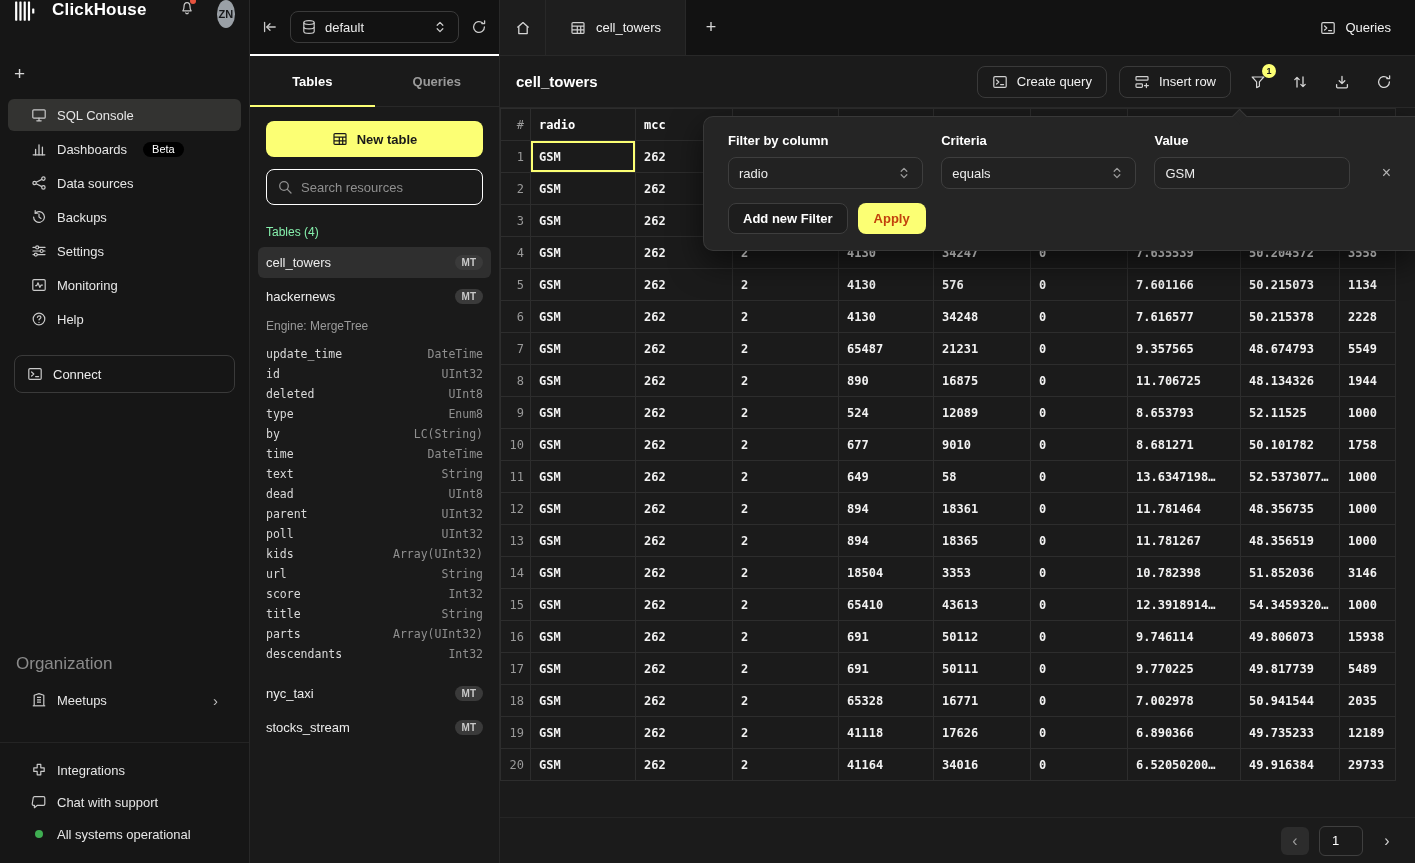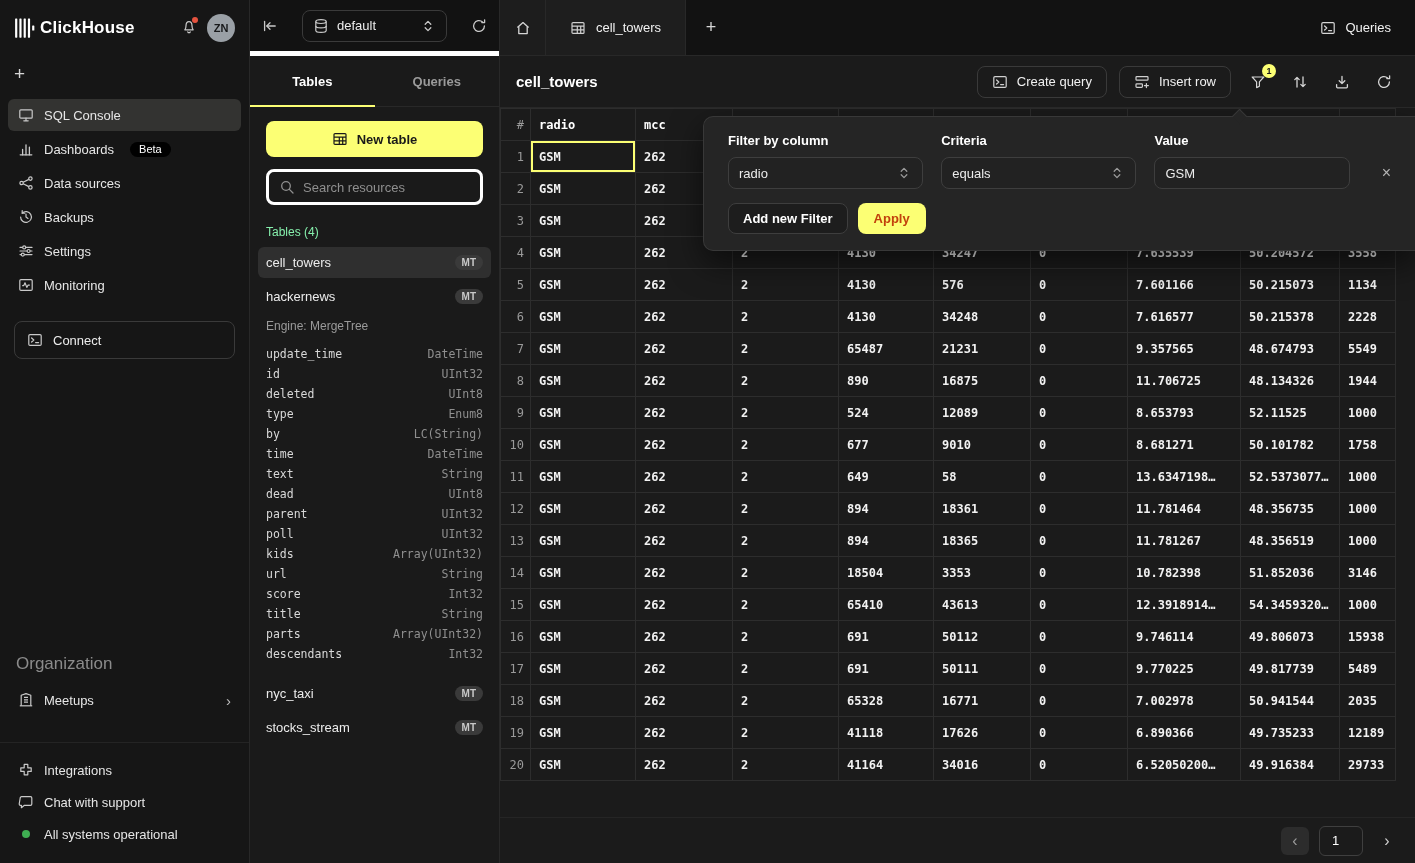--- a/index.html
+++ b/index.html
@@ -6,59 +6,59 @@
   *{margin:0;padding:0;box-sizing:border-box}
   html,body{width:1415px;height:863px;overflow:hidden;background:#161616;
     font-family:"Liberation Sans",sans-serif;font-size:13px;color:#eaeaea}
   .sp{flex:1}
   .icon{display:inline-flex;align-items:center;justify-content:center}
   .icon svg{width:16px;height:16px;display:block}
   .app{display:flex;width:1415px;height:863px}
 
   
   .sidebar{width:250px;min-width:250px;background:#161616;border-right:1px solid #282828;display:flex;flex-direction:column}
-  .sb-brand{height:56px;min-height:56px;display:flex;align-items:center;gap:4px;padding:0 14px}
+  .sb-brand{height:56px;min-height:56px;display:flex;align-items:flex-start;gap:16px;padding:0 14px}
   .logo{color:#fff}.logo svg{width:22px;height:22px}
   .brand-text{font-size:17px;font-weight:700;color:#fff;letter-spacing:.2px}
   .bell-wrap{position:relative;color:#c9c9c9;margin-right:6px;cursor:pointer}
   .bell-dot{position:absolute;top:-2px;right:-1px;width:6px;height:6px;border-radius:50%;background:#e5533f}
   .avatar{width:28px;height:28px;border-radius:50%;background:#9aa0a6;color:#17181a;font-size:11px;font-weight:700;display:flex;align-items:center;justify-content:center;cursor:pointer}
   .sb-workspace{display:flex;align-items:center;gap:14px;padding:8px 14px 0}
   .ws-select{flex:1;height:34px;border:1px solid #3a3a3a;border-radius:8px;display:flex;align-items:center;justify-content:space-between;padding:0 10px;color:#ececec;cursor:pointer}
   .chevrons{color:#9a9a9a}
   .plus-btn{color:#d6d6d6;font-size:19px;line-height:1;cursor:pointer}
   .sb-menu{margin-top:16px;display:flex;flex-direction:column;gap:2px;padding:0 8px}
-  .menu-item{height:32px;display:flex;align-items:center;gap:10px;padding:0 10px;border-radius:6px;color:#e6e6e6;cursor:pointer}
+  .menu-item{height:32px;display:flex;align-items:center;gap:10px;padding:0 23px;border-radius:6px;color:#e6e6e6;cursor:pointer}
   .menu-item .icon{color:#c9c9c9}
   .menu-item.active{background:#333331}
   .badge-beta{background:#000000;color:#fff;font-size:11px;padding:1.5px 9px;border-radius:9px;margin-left:6px}
   .connect{margin:20px 14px 0;height:38px;border:1px solid #3a3a3a;border-radius:8px;display:flex;align-items:center;gap:10px;padding:0 12px;color:#ececec;cursor:pointer}
   .connect .icon{color:#c9c9c9}
   .org-label{color:#8b8b8b;font-size:17px;padding:0 16px;margin-bottom:10px}
   .org-items{padding:0 8px}
   .mi-sp{flex:1}
   .chev{color:#bdbdbd;font-size:15px}
   .sb-footer{border-top:1px solid #242424;margin-top:26px;padding:12px 8px 14px;display:flex;flex-direction:column;gap:2px}
   .foot-item{height:30px}
   .status-dot{width:8px;height:8px;border-radius:50%;background:#3fae52;margin:0 4px}
 
   
   .explorer{width:250px;min-width:250px;background:#1a1a1a;border-right:1px solid #282828;display:flex;flex-direction:column}
-  .ex-top{height:56px;min-height:56px;background:#121212;display:flex;align-items:center;gap:24px;padding:0 12px;border-bottom:5px solid #ffffff}
+  .ex-top{height:56px;min-height:56px;background:#121212;display:flex;align-items:center;gap:12px;padding:0 12px;border-bottom:2px solid #ffffff}
   .ex-collapse,.ex-refresh{color:#c9c9c9;cursor:pointer}
   .db-select{flex:1;height:32px;border:1px solid #3a3a3a;border-radius:8px;display:flex;align-items:center;gap:8px;padding:0 10px;color:#ececec;cursor:pointer}
   .db-select .icon{color:#c9c9c9}
   .db-name{flex:1}
   .ex-tabs{height:51px;min-height:51px;display:flex;border-bottom:1px solid #282828}
   .ex-tab{flex:1;display:flex;align-items:center;justify-content:center;color:#9a9a9a;font-weight:600;cursor:pointer;position:relative}
   .ex-tab.active{color:#fff}
   .ex-tab.active::after{content:"";position:absolute;left:0;right:0;bottom:-1px;height:2px;background:var(--accent)}
   .new-table-btn{margin:14px 16px 12px;height:36px;background:var(--accent);border:none;border-radius:8px;display:flex;align-items:center;justify-content:center;gap:9px;color:#191919;font-weight:700;font-size:13px;font-family:inherit;cursor:pointer}
   .new-table-btn .icon{color:#191919}
-  .search-box{margin:0 16px 12px;height:36px;border:3px solid #ffffff;border-radius:8px;display:flex;align-items:center;gap:8px;padding:0 10px;color:#8f8f8f}
+  .search-box{margin:0 16px 12px;height:36px;border:1px solid #ffffff;border-radius:8px;display:flex;align-items:center;gap:8px;padding:0 10px;color:#8f8f8f}
   .search-box input{flex:1;min-width:0;background:transparent;border:none;outline:none;color:#e6e6e6;font-size:13px;font-family:inherit}
   .search-box input::placeholder{color:#8f8f8f}
   .section-label{color:#86efac;font-size:12px;padding:0 16px;margin:8px 0 8px}
   .tables-list{flex:1;overflow:hidden;padding:0 8px}
   .tbl-item{height:31px;display:flex;align-items:center;padding:0 8px;border-radius:6px;color:#ececec;font-size:13px;cursor:pointer;margin-bottom:3px}
   .tbl-item.active{background:#2f2f2f}
   .tbl-name{flex:1}
   .pill{background:#3a3a3a;color:#c9c9c9;font-size:10px;font-weight:700;padding:2px 7px;border-radius:9px}
   .tbl-engine{color:#9a9a9a;font-size:12px;padding:4px 8px 9px}
   .schema{padding:2px 8px 14px;font-family:"DejaVu Sans Mono",monospace;font-size:11.5px}
@@ -196,20 +196,31 @@
 
   </div>
         <div class="menu-item">
     <span class="icon">
             <svg viewBox="0 0 16 16" fill="none" stroke="currentColor" stroke-width="1.2" stroke-linejoin="round">
               <rect x="1.8" y="2.6" width="12.4" height="10.8" rx="1.2"></rect>
               <path d="M4.2 8.6h1.6L7 5.8l1.8 4.6 1.2-2.2h1.8"></path>
             </svg>
           </span>
     <span class="menu-label">Monitoring</span>
+
+  </div>
+        <div class="menu-item">
+    <span class="icon">
+            <svg viewBox="0 0 16 16" fill="none" stroke="currentColor" stroke-width="1.2" stroke-linecap="round">
+              <circle cx="8" cy="8" r="5.8"></circle>
+              <path d="M6.4 6.3c.2-.9 1-1.5 1.8-1.5.9 0 1.7.7 1.7 1.5 0 1.3-1.7 1.4-1.9 2.5"></path>
+              <path d="M8 11.3v.1"></path>
+            </svg>
+          </span>
+    <span class="menu-label">Help</span>
 
   </div>
       </nav>
     <div class="connect">
       <span class="icon">
           <svg viewBox="0 0 16 16" fill="none" stroke="currentColor" stroke-width="1.2" stroke-linecap="round" stroke-linejoin="round">
             <rect x="1.8" y="2.6" width="12.4" height="10.8" rx="1.2"></rect>
             <path d="M4.6 6l2.2 2-2.2 2M8.6 10.6h3"></path>
           </svg>
         </span>

